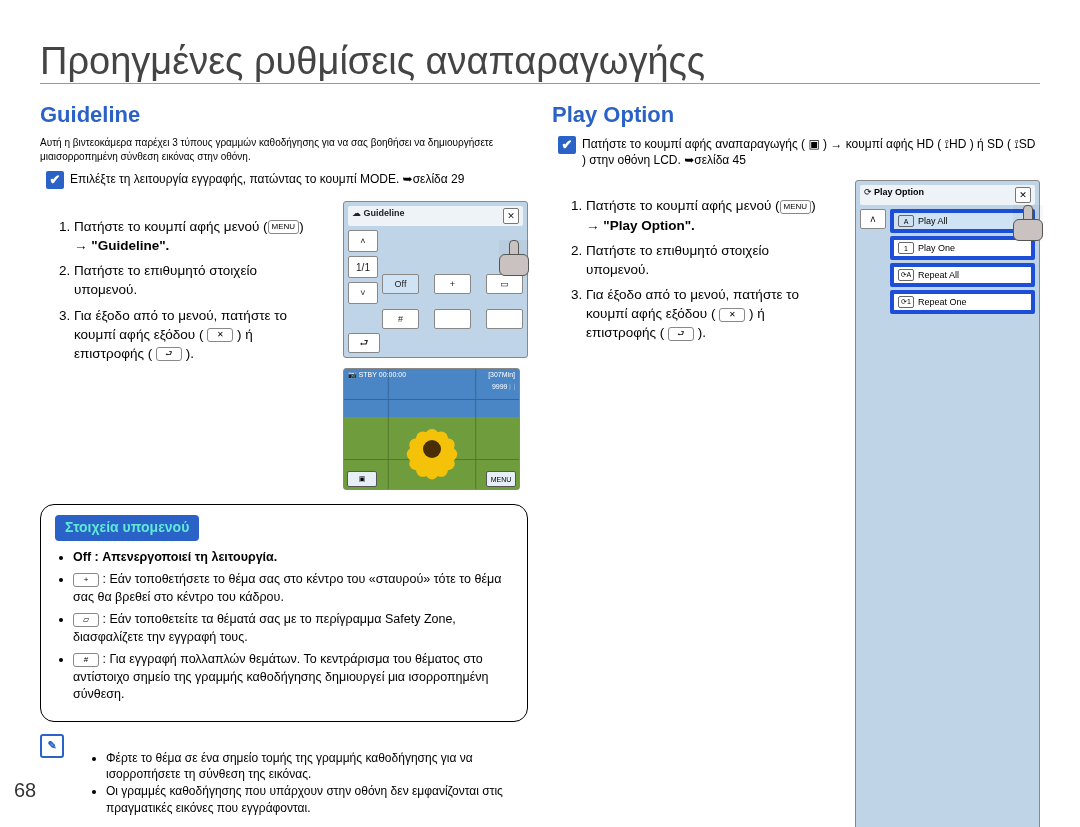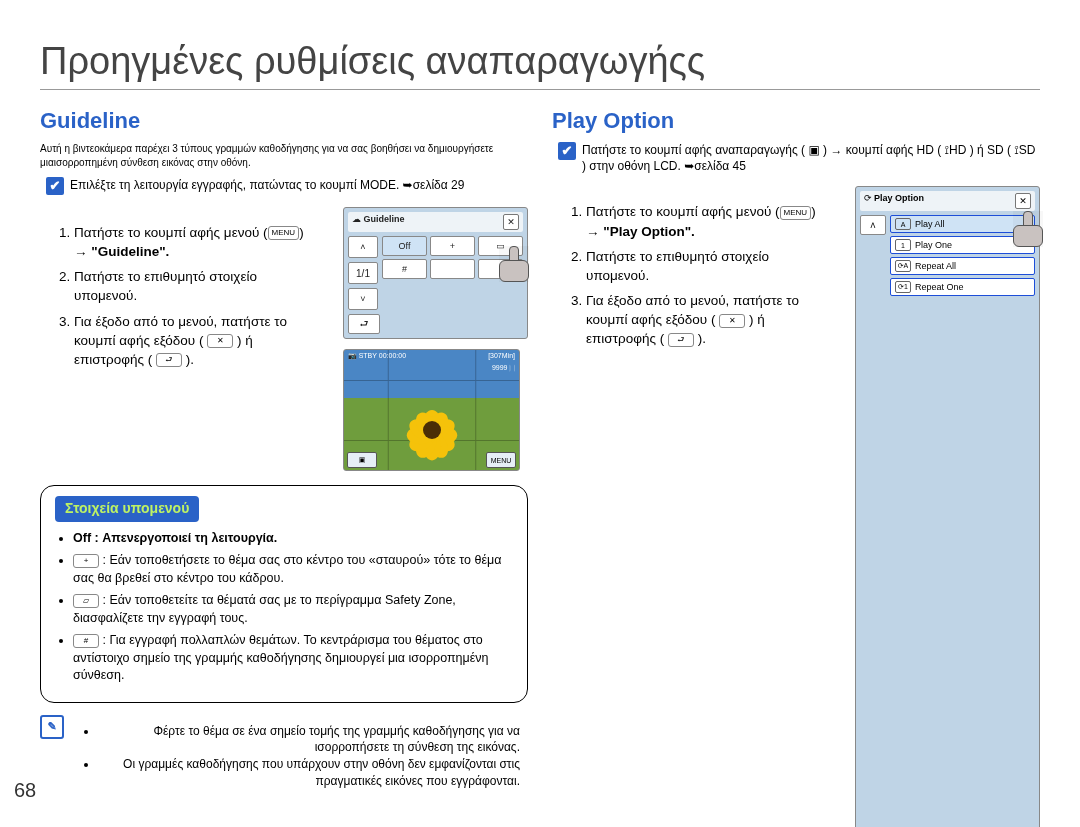--- a/index.html
+++ b/index.html
@@ -13,21 +13,20 @@
     width: 1080px;
     height: 827px;
     position: relative;
     box-sizing: border-box;
     padding: 40px 40px 0 40px;
   }
   .page-title {
     font-size: 38px;
     font-weight: 300;
     color: #444;
-    padding-bottom: 6px;
     border-bottom: 1px solid #999;
     margin-bottom: 18px;
   }
   .columns {
     display: flex;
     gap: 24px;
   }
   .col {
     flex: 1;
     min-width: 0;
@@ -111,21 +110,21 @@
   }
   .lcd-side {
     display: flex; flex-direction: column; gap: 4px; width: 30px;
   }
   .lcd-side .btn {
     height: 20px; border: 1px solid #888; border-radius: 2px; background: #fff;
     display: flex; align-items: center; justify-content: center; font-size: 9px;
   }
   .lcd-grid {
     flex: 1; display: grid; grid-template-columns: repeat(3, 1fr);
-    grid-auto-rows: 20px; gap: 3px;
+    grid-auto-rows: 20px; gap: 15px; margin-top: 44px;
   }
   .lcd-grid .cell {
     border: 1px solid #888; background: #fff; border-radius: 2px;
     display: flex; align-items: center; justify-content: center;
     font-size: 9px;
   }
   .lcd-grid .cell.sel { background: #cfe3f5; }
   .lcd-bottom-row { display: flex; justify-content: flex-start; margin-top: 4px; }
   .lcd-bottom-row .btn {
     width: 30px; height: 18px; border: 1px solid #888; border-radius: 2px;
@@ -192,21 +191,21 @@
     border: 1.5px solid #000;
     border-radius: 14px;
     margin-top: 14px;
     padding: 10px 14px 12px 14px;
     font-size: 12.5px;
     line-height: 1.4;
   }
   .submenu-badge {
     display: inline-block;
     background: #2a62c7;
-    color: #bef264;
+    color: #5eead4;
     font-weight: bold;
     font-size: 14px;
     padding: 3px 10px;
     border-radius: 4px;
     margin-bottom: 8px;
   }
   .submenu-box ul { padding-left: 18px; margin: 0; }
   .submenu-box li { margin-bottom: 5px; }
   .notes-row {
     display: flex;
@@ -215,21 +214,21 @@
     margin-top: 12px;
     font-size: 12px;
     line-height: 1.4;
   }
   .note-icon {
     width: 20px; height: 20px; border: 2px solid #2a62c7; border-radius: 3px;
     color: #2a62c7; font-size: 11px; font-weight: bold;
     display: flex; align-items: center; justify-content: center;
     flex: none;
   }
-  .notes-row ul { margin: 8px; padding-left: 18px; text-align: right; }
+  .notes-row ul { margin: 16px; padding-left: 18px; }
   .page-num {
     position: absolute;
     left: 14px;
     bottom: 25px;
     font-size: 20px;
     color: #333;
   }
 
   
   .lcd-list {
@@ -241,21 +240,21 @@
   .lcd-list-body { display: flex; gap: 4px; }
   .lcd-list-side { display: flex; flex-direction: column; gap: 4px; width: 26px; }
   .lcd-list-side .btn {
     height: 18px; border: 1px solid #888; background: #fff; border-radius: 2px;
     display: flex; align-items: center; justify-content: center; font-size: 10px;
   }
   .lcd-list-side .page { font-size: 8px; color: #222; text-align: center; }
   .lcd-options { flex: 1; display: flex; flex-direction: column; gap: 3px; }
   .lcd-options .opt {
     display: flex; align-items: center; gap: 4px;
-    background: #fff; border: 1px solid #1d4ed8; border-radius: 2px;
+    background: #fff; border: 4px solid #1d4ed8; border-radius: 2px;
     padding: 2px 4px;
   }
   .lcd-options .opt.sel { background: #cfe3f5; }
   .lcd-options .opt .ic {
     width: 14px; height: 10px; border: 1px solid #666; border-radius: 2px;
     display: inline-flex; align-items: center; justify-content: center; font-size: 7px;
   }
   .rel { position: relative; }
 </style>
 </head>

